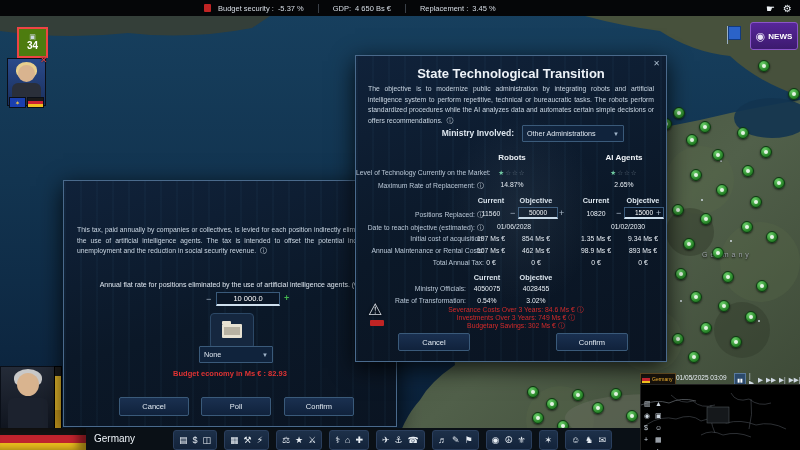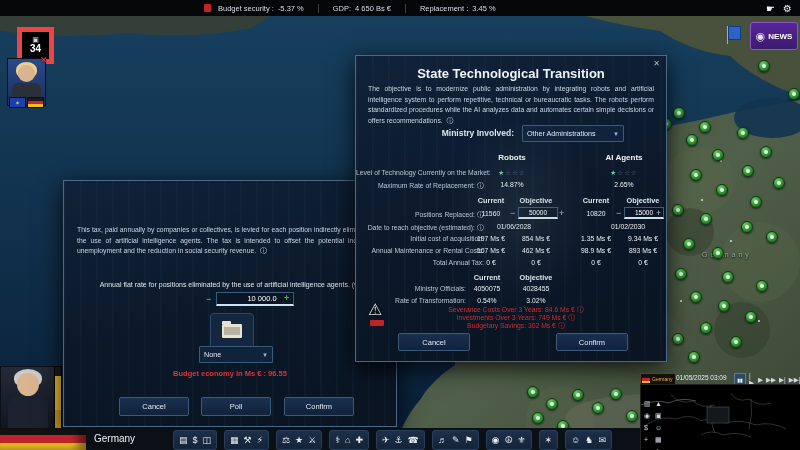--- a/index.html
+++ b/index.html
@@ -23,21 +23,21 @@
           border:1px solid #0c3a10;box-shadow:0 1px 2px rgba(0,0,0,.6);}
   .marker::after{content:"";position:absolute;left:3px;top:3px;width:4px;height:4px;border-radius:50%;
           background:rgba(255,255,255,.85);}
   #flagmarker{z-index:3;}
   #flagmarker .pole{position:absolute;left:0;top:0;width:1px;height:18px;background:#9ab0c4;}
   #flagmarker .cloth{position:absolute;left:1px;top:0;width:11px;height:12px;background:#2b63c8;border:1px solid #123a7e;}
   .newsbox{z-index:4;background:linear-gradient(#57269a,#3c1a6e);border:1px solid #8a55c8;border-radius:3px;
            display:flex;align-items:center;justify-content:center;gap:3px;color:#fff;font-weight:bold;font-size:8px;}
   .newsbox .globe{font-size:11px;color:#e8e2f6;}
   
-  .counterbox{z-index:5;background:#000000;border:5px solid #ef4444;display:flex;flex-direction:column;
+  .counterbox{z-index:5;background:#4d7c0f;border:2px solid #ef4444;display:flex;flex-direction:column;
               align-items:center;justify-content:center;font-size:10px;font-weight:bold;color:#fff;}
   .counterbox .cicon{font-size:7px;color:#cfd8e2;line-height:6px;}
   .portrait{z-index:5;border:1px solid #0a0f18;overflow:hidden;}
   .p1{background:linear-gradient(#2a4a8a,#1a2f5e);}
   .p2{background:linear-gradient(#242b38,#10151f);}
   .head{position:absolute;border-radius:50%;background:#d9b48f;}
   .hair{position:absolute;border-radius:50% 50% 40% 40%;}
   .torso{position:absolute;border-radius:6px 6px 0 0;}
   .close-x{z-index:6;color:#e04545;font-weight:bold;font-size:9px;line-height:9px;text-shadow:0 0 2px #000;}
   .miniflag{z-index:6;border:1px solid #0a0f18;}
@@ -239,30 +239,30 @@
   </div>
   <div class="abs gauge" style="left:54px;top:366px;width:6px;height:62px;"></div>
 
   <div class="abs dialog" id="dlg-tax">
     <div class="abs dlg-body" style="left:13px;top:44px;width:306px;">
       <span>This tax, paid annually by companies or collectives, is levied for each position indirectly eliminated by the use of artificial intelligence agents. The tax is intended to offset the potential increase in unemployment and the reduction in social security revenue.</span>
       <span class="ibtn">ⓘ</span>
     </div>
     <div class="abs" style="left:13px;top:100px;width:306px;text-align:center;font-size:7px;color:#dfe7f0;">Annual flat rate for positions eliminated by the use of artificial intelligence agents. (€)</div>
     <div class="abs step" style="left:142px;top:113px;">−</div>
-    <input class="abs num-input" style="left: 152px; top: 111px; width: 62px; height: 11px; font-size: 7.5px; padding-left: 14px;" value="10 000.0">
+    <input class="abs num-input" style="left: 152px; top: 111px; width: 62px; height: 11px; font-size: 7.5px;" value="10 000.0">
     <div class="abs step plus-green" style="left:220px;top:112px;">+</div>
     <div class="abs folderbox" style="left:146px;top:132px;width:42px;height:34px;">
       <div class="folder"></div>
     </div>
     <div class="abs dropdown" style="left:135px;top:165px;width:64px;height:15px;">
       <span>None</span>
       <span class="dd-arrow">▼</span>
     </div>
-    <div class="abs red-economy" style="top:188px;">Budget economy in Ms € : 96.55</div>
+    <div class="abs red-economy" style="top:188px;">Budget economy in Ms € : 82.93</div>
     <div class="abs btn" style="left:55px;top:216px;width:68px;height:17px;">Cancel</div>
     <div class="abs btn" style="left:137px;top:216px;width:68px;height:17px;">Poll</div>
     <div class="abs btn" style="left:220px;top:216px;width:68px;height:17px;">Confirm</div>
   </div>
 
   <div class="abs dialog" id="dlg-trans">
     <div class="abs" style="right:6px;top:3px;font-size:8px;color:#aabbcc;">✕</div>
     <div class="abs dlg-title" style="top:10px;">State Technological Transition</div>
     <div class="abs dlg-body" style="left:12px;top:28px;width:286px;">
       <span>The objective is to modernize public administration by integrating robots and artificial intelligence system to perform repetitive, technical or bureaucratic tasks. The robots perform standardized procedures while the AI analyzes data and automates certain simple decisions or offers recommendations.</span>

